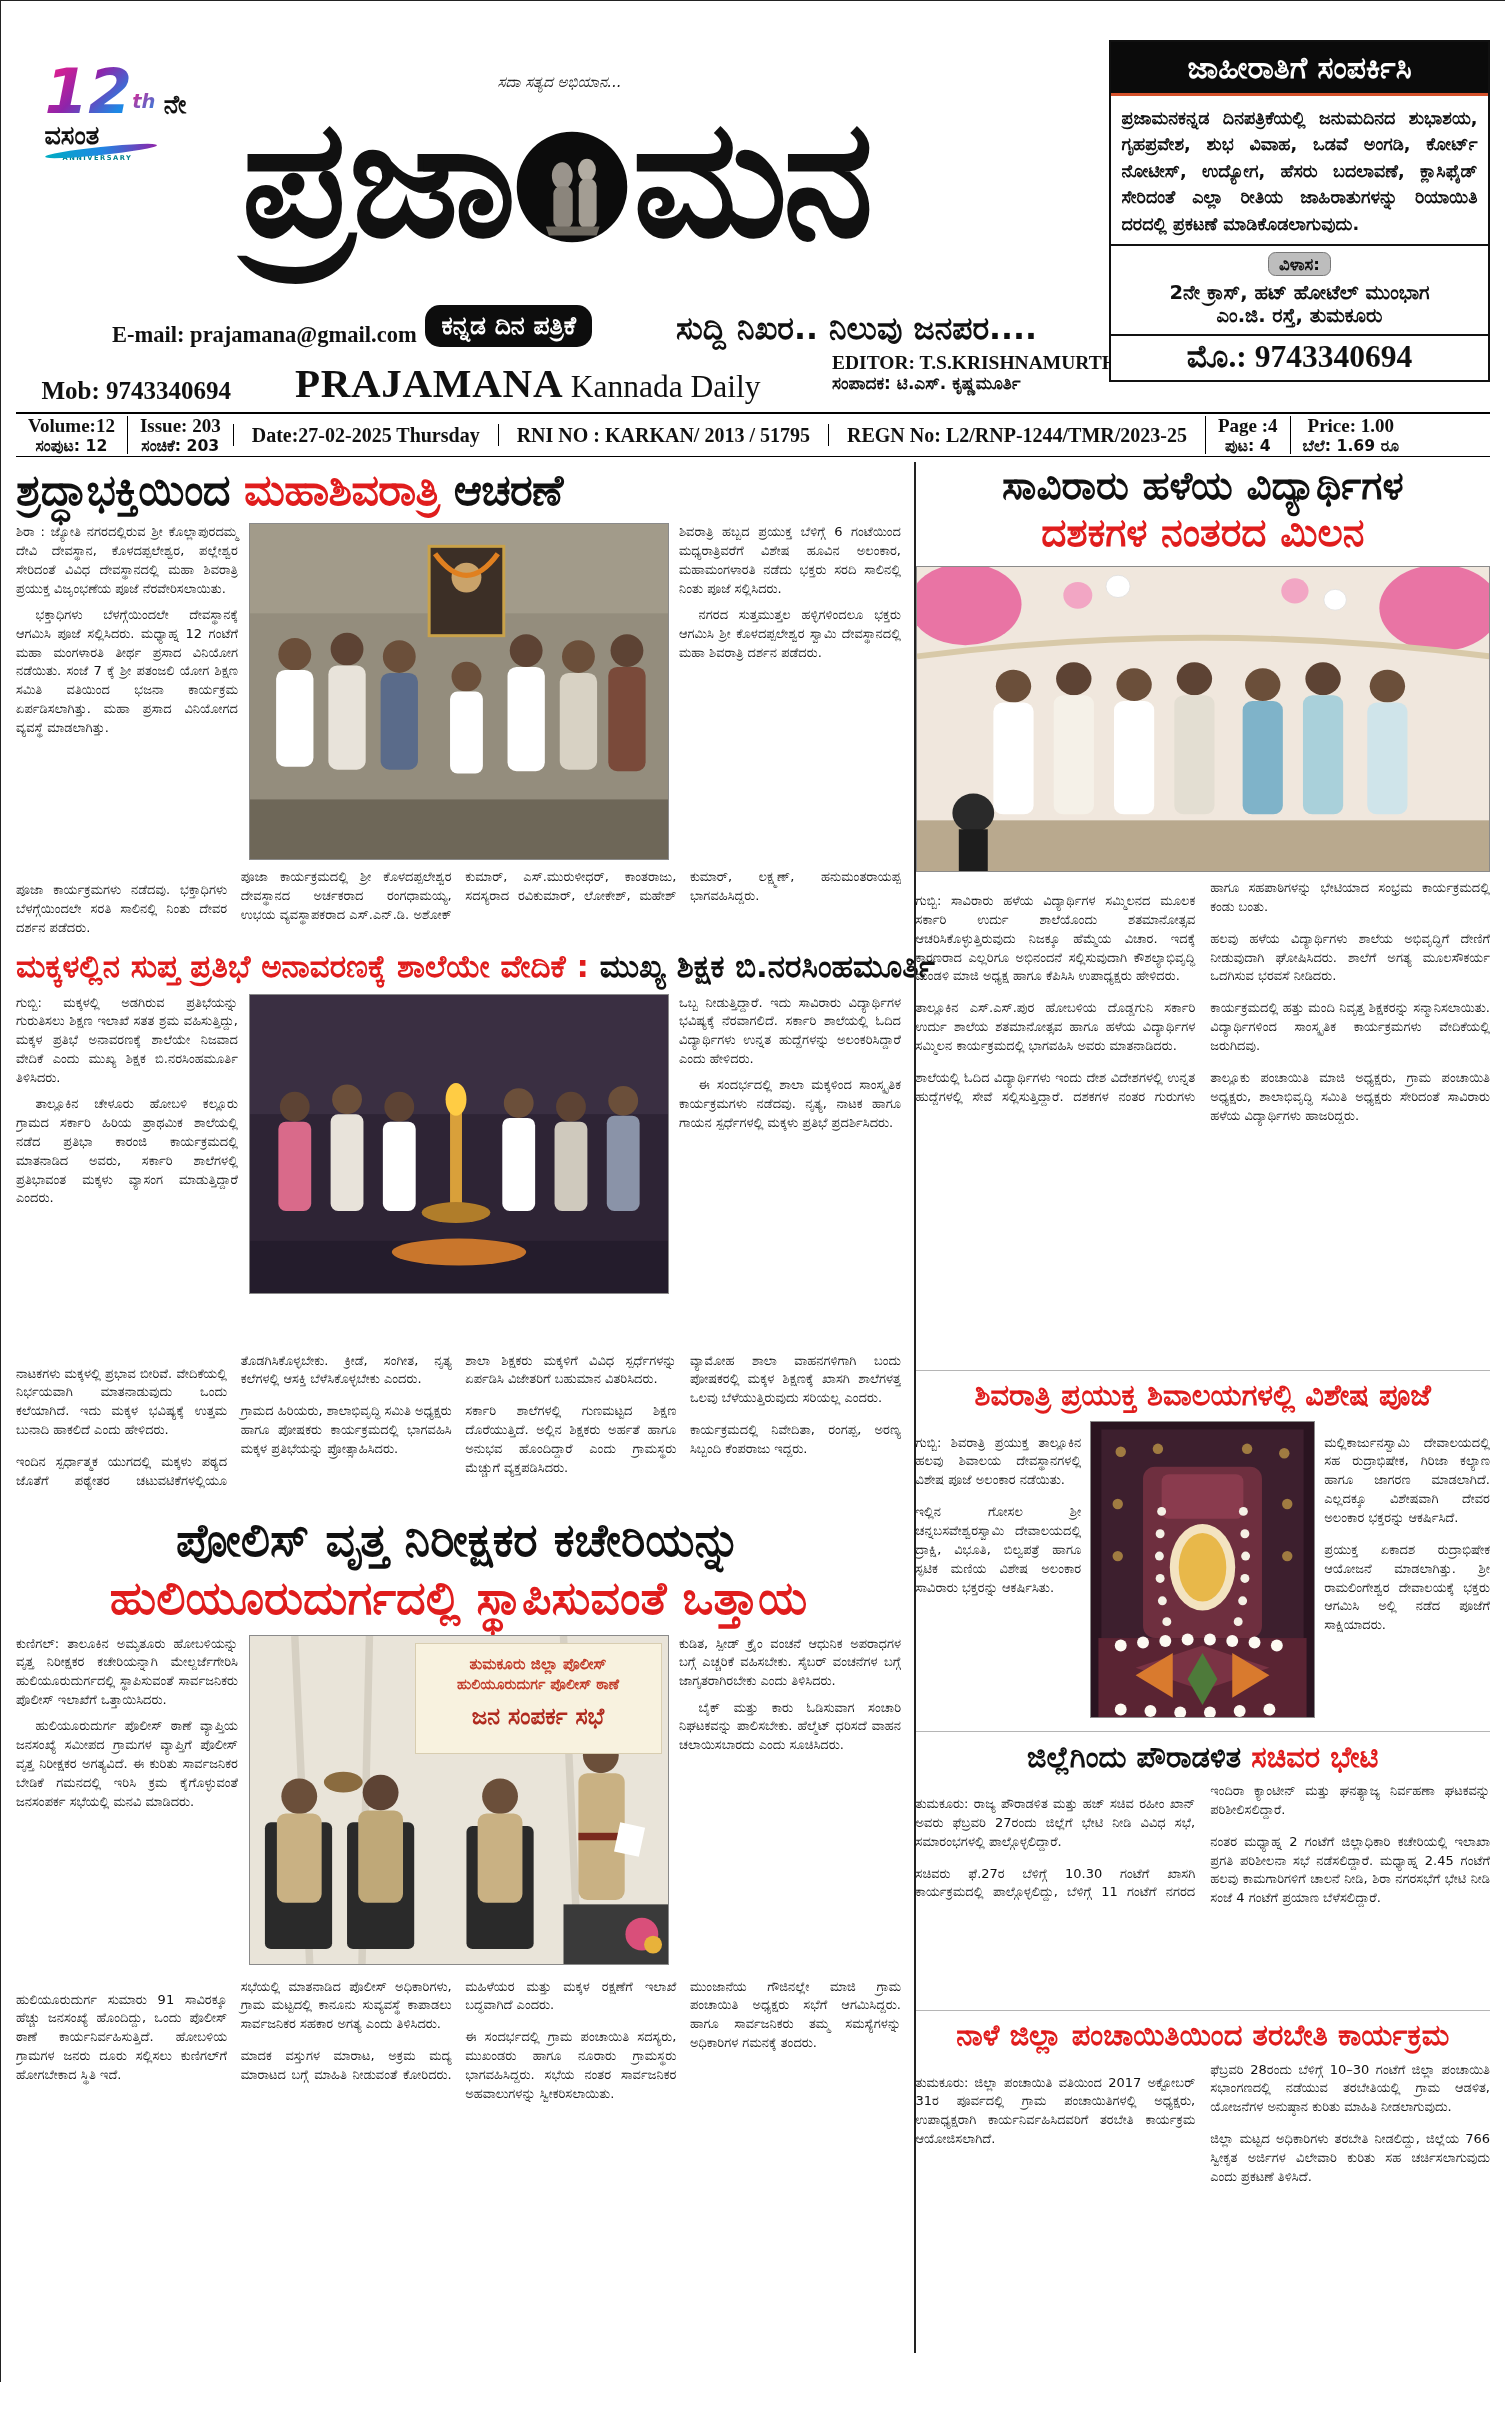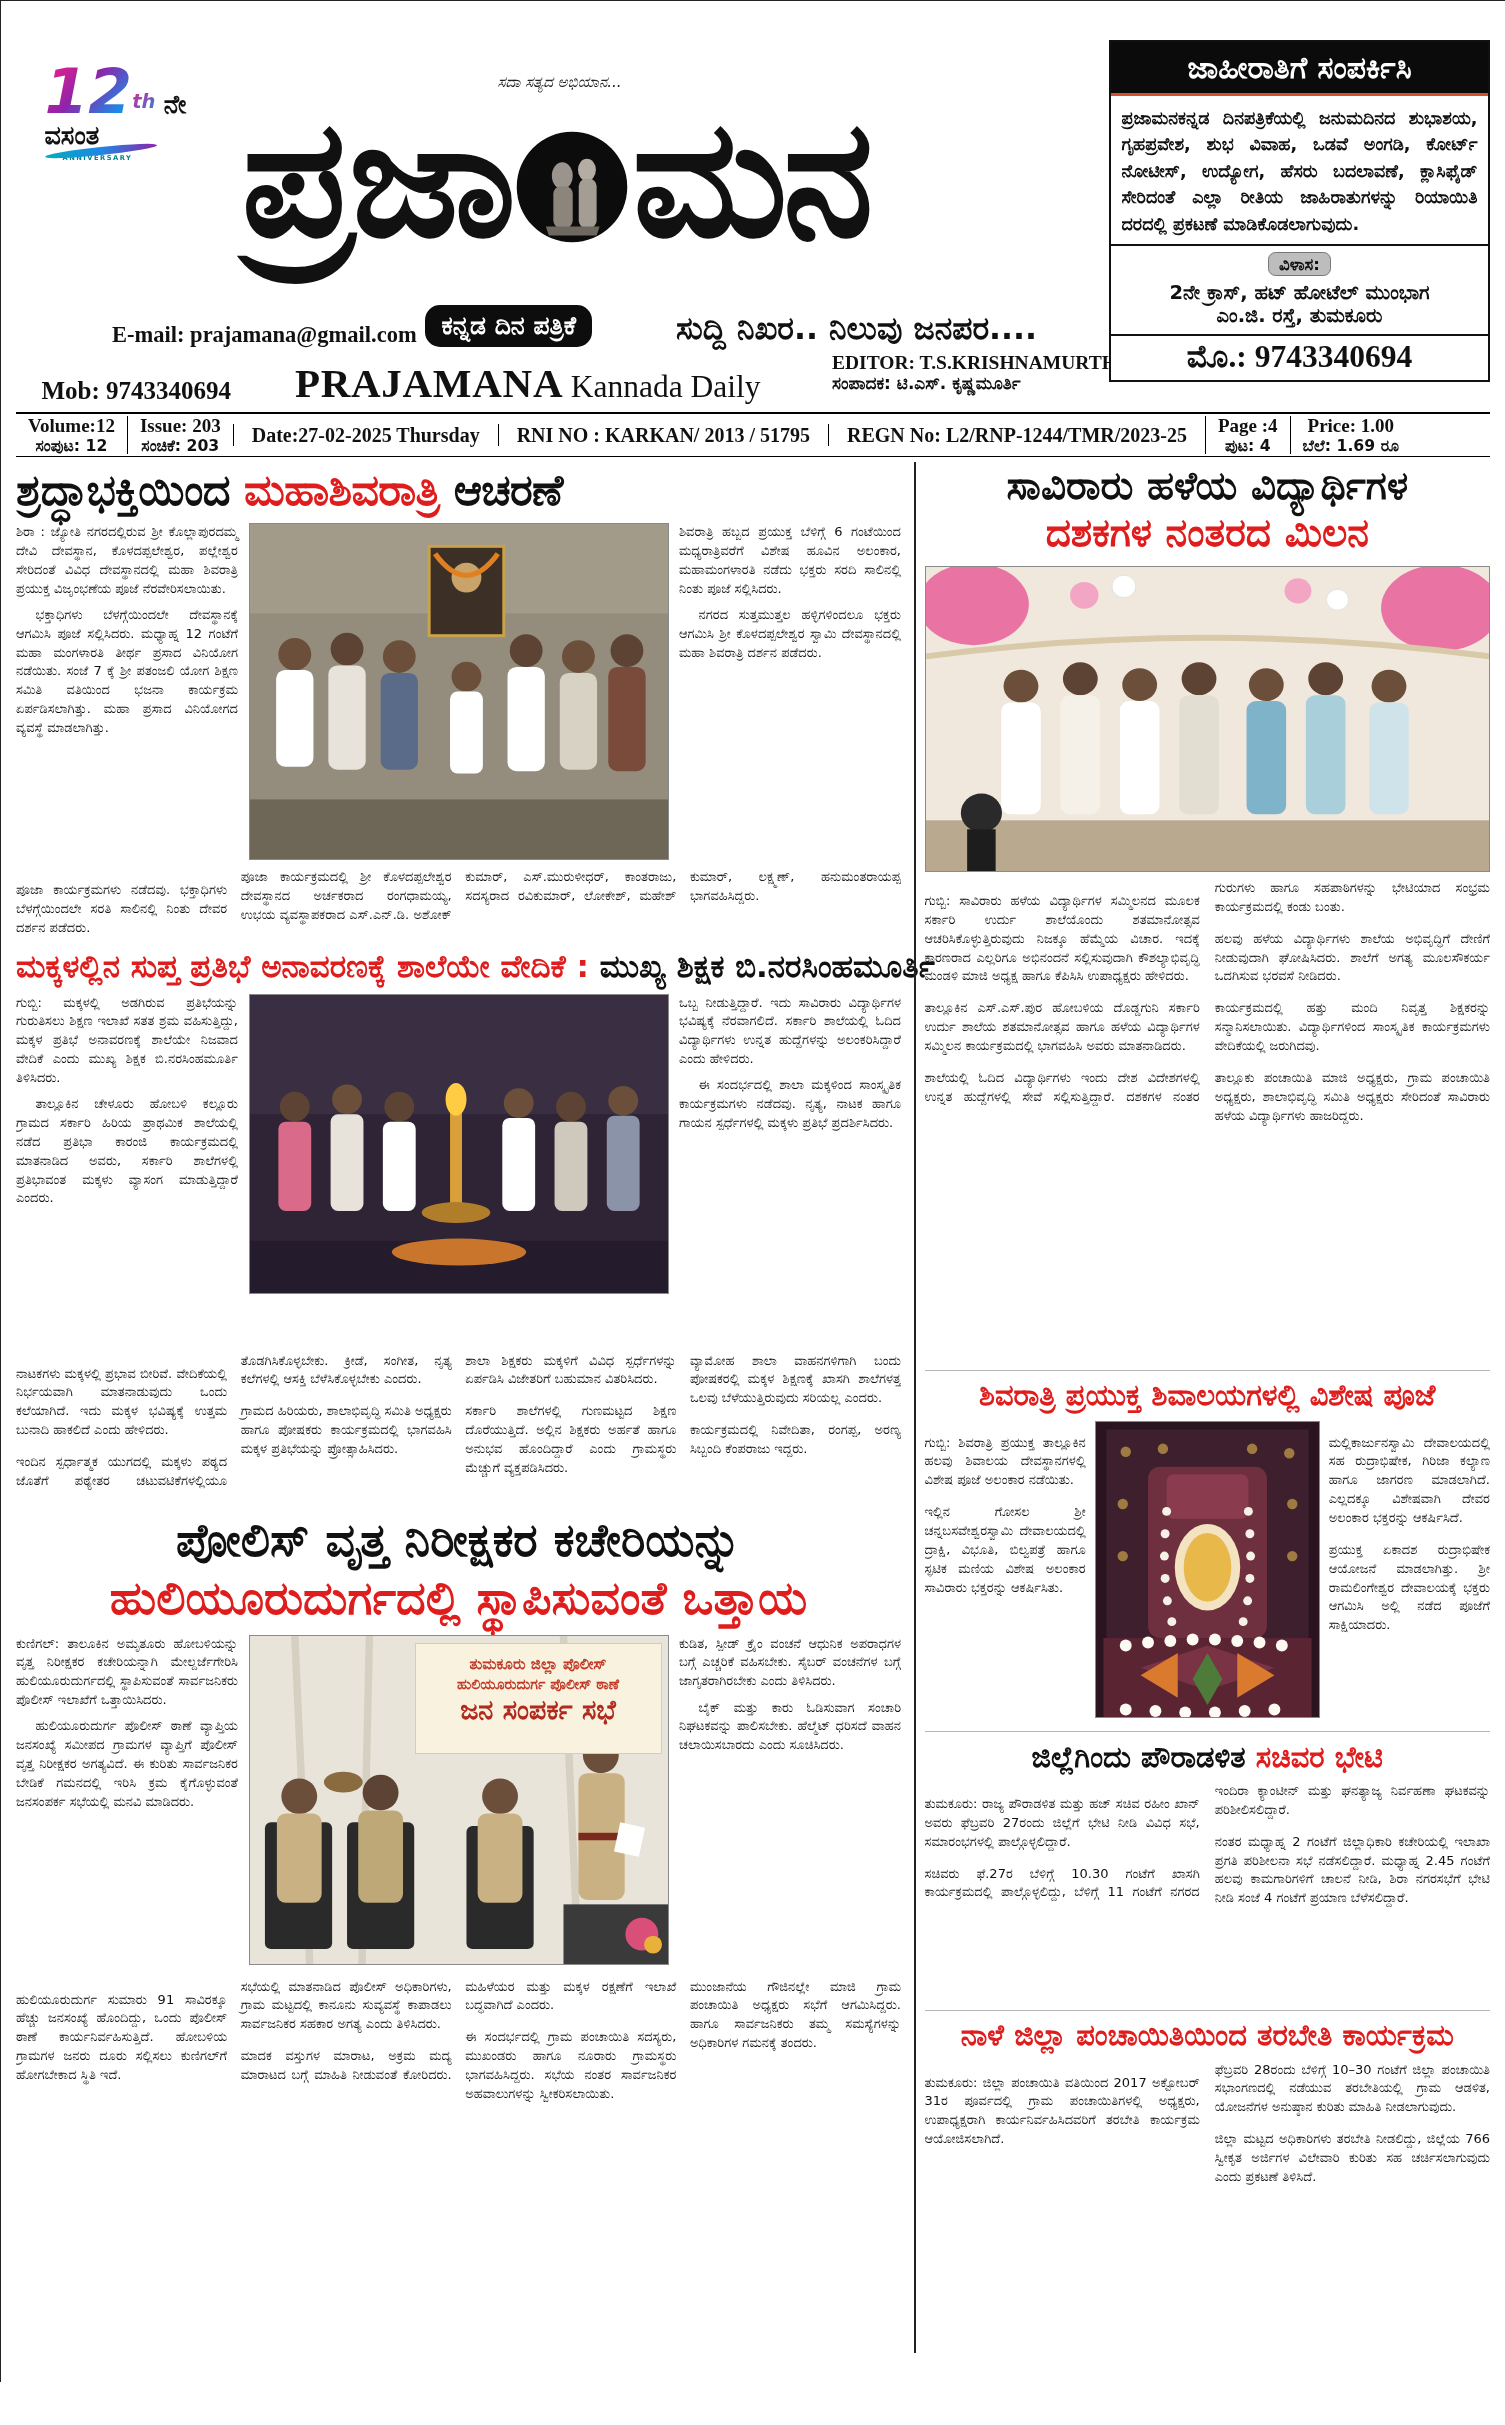--- a/index.html
+++ b/index.html
@@ -59,21 +59,21 @@
   .dl-item { padding:0 12px; text-align:center; line-height:1.1; border-left:1.5px solid #000; }
   .dl-item:first-child { border-left:none; }
   .dl-main { font-size:19px; }
   .dl-sub { font-size:15.7px; font-family:"DejaVu Sans",sans-serif; }
   .dl-wide { font-size:20px; padding:0 18px; }
 
   
   .content { display:flex; margin-top:4.5px; }
   .col-main { width:898px; padding-right:13px; }
   .v-rule { width:1.5px; background:#222; }
-  .col-side { flex:1; padding-left:9px; }
+  .col-side { flex:1; }
 
   .red { color:var(--red); }
   .h-a1 { font-size:43px; font-weight:900; letter-spacing:-0.7px; margin:3px 0 7.5px; white-space:nowrap; }
   .h-a2 { font-size:31px; font-weight:900; margin:7.5px 0 9px; white-space:nowrap; }
   .h-a3 { font-size:46px; font-weight:900; text-align:center; line-height:1.25; margin:10.5px 0 7.5px; }
   .h-r1 { font-size:39px; font-weight:900; text-align:center; line-height:1.2; margin:1.5px 0 9px; }
   .h-rs { font-size:29px; font-weight:900; text-align:center; margin:7.5px 0 7.5px; }
 
   .a-row { display:flex; gap:10.5px; overflow:hidden; }
   .tcol { width:222px; font-size:13px; text-align:justify; line-height:1.45; }
@@ -89,21 +89,21 @@
   .ph-a1 { width:420px; height:337px; }
   .ph-a2 { width:420px; height:300px; }
   .ph-a3 { width:420px; height:330px; }
   .ph-r1 { width:100%; height:306px; margin-bottom:7.5px; }
   .ph-r2 { width:225px; height:297px; }
 
   .banner { position:absolute; right:6px; top:7.5px; width:247px; height:111px; background:#f8f2df;
             border:0.7px solid #d8cdb0; text-align:center; padding-top:10.5px; }
   .banner .b1 { font-size:15px; font-weight:bold; color:#c13a28; }
   .banner .b2 { font-size:14.2px; font-weight:bold; color:#c13a28; margin-top:3px; }
-  .banner .b3 { font-size:27px; font-weight:900; color:#b02a1e; margin-top:1px; }
+  .banner .b3 { font-size:23px; font-weight:900; color:#b02a1e; margin-top:10px; }
 
   .hr-light { border:0; border-top:0.7px solid #b5b5b5; margin:10.5px 0 4.5px; }
   .r2-row { display:flex; gap:9px; overflow:hidden; }
   .r2-col { flex:1; }
 </style>
 </head>
 <body>
 
 <div class="page">
 

